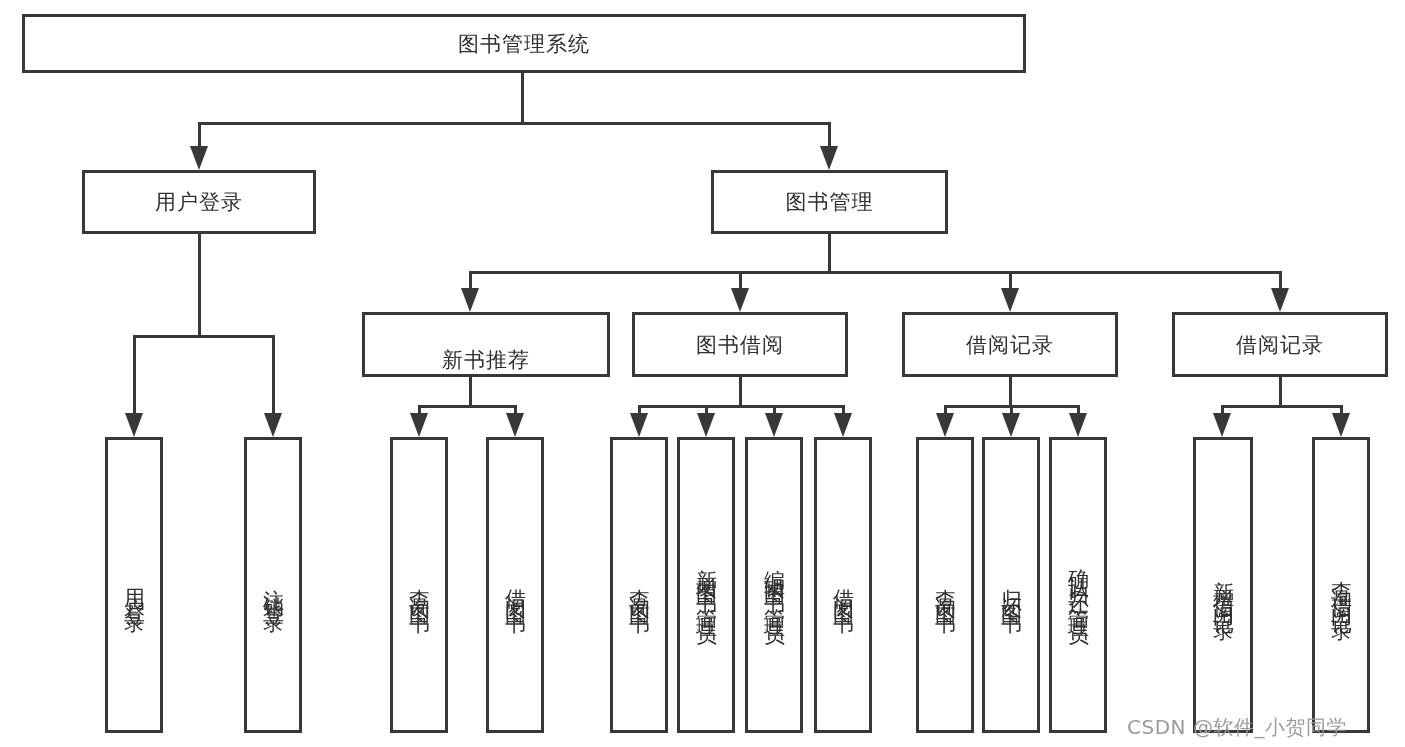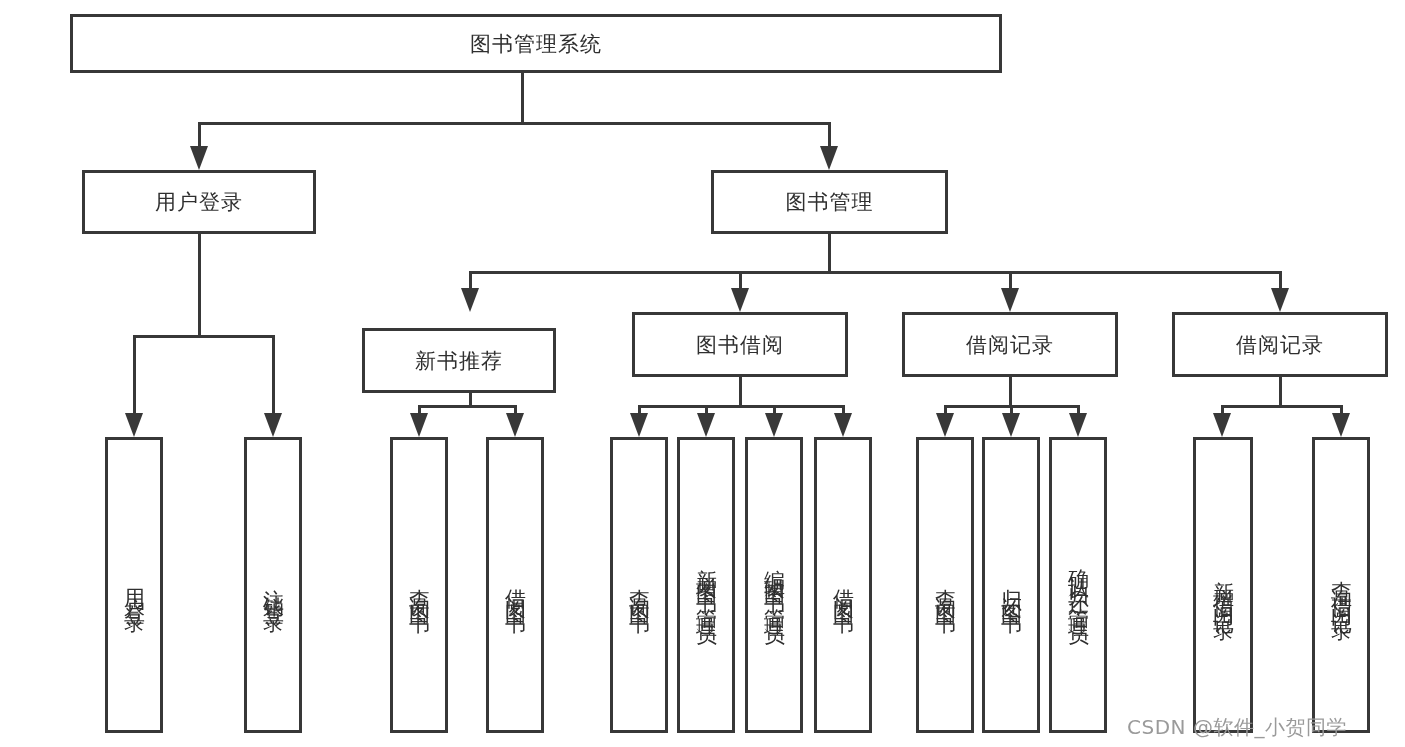--- a/index.html
+++ b/index.html
@@ -48,21 +48,21 @@
     letter-spacing:0.5px;
     white-space:nowrap;
     z-index:5;
   }
 </style>
 </head>
 <body>
 
 <div id="stage">
 
-  <div class="box" style="left:22px;top:14px;width:932px;height:59px;margin-left:48px;">
+  <div class="box" style="left:22px;top:14px;width:1004px;height:59px;">
     <span>图书管理系统</span>
   </div>
 
   <div class="vline" style="left:520.5px;top:73px;width:3px;height:50px;"></div>
   <div class="hline" style="left:197.5px;top:121.5px;width:633px;height:3px;"></div>
   <div class="vline" style="left:197.5px;top:123px;width:3px;height:23px;"></div>
   <div class="tri" style="left:190px;top:146px;"></div>
   <div class="vline" style="left:827.5px;top:123px;width:3px;height:23px;"></div>
   <div class="tri" style="left:820px;top:146px;"></div>
 
@@ -84,21 +84,21 @@
   <div class="hline" style="left:468.5px;top:270.5px;width:813px;height:3px;"></div>
   <div class="vline" style="left:468.5px;top:272px;width:3px;height:16px;"></div>
   <div class="tri" style="left:461px;top:288px;"></div>
   <div class="vline" style="left:738.5px;top:272px;width:3px;height:16px;"></div>
   <div class="tri" style="left:731px;top:288px;"></div>
   <div class="vline" style="left:1008.5px;top:272px;width:3px;height:16px;"></div>
   <div class="tri" style="left:1001px;top:288px;"></div>
   <div class="vline" style="left:1278.5px;top:272px;width:3px;height:16px;"></div>
   <div class="tri" style="left:1271px;top:288px;"></div>
 
-  <div class="box" style="left:362px;top:328px;width:194px;height:65px;">
+  <div class="box" style="left:362px;top:312px;width:248px;height:65px;align-items:flex-end;">
     <span>新书推荐</span>
   </div>
   <div class="box" style="left:632px;top:312px;width:216px;height:65px;">
     <span>图书借阅</span>
   </div>
   <div class="box" style="left:902px;top:312px;width:216px;height:65px;">
     <span>借阅记录</span>
   </div>
   <div class="box" style="left:1172px;top:312px;width:216px;height:65px;">
     <span>借阅记录</span>

